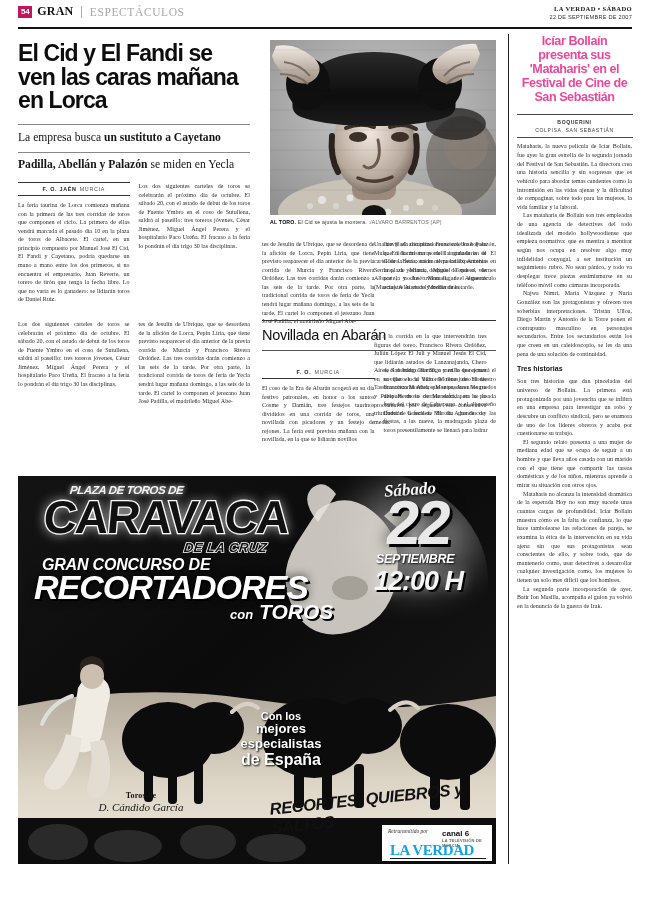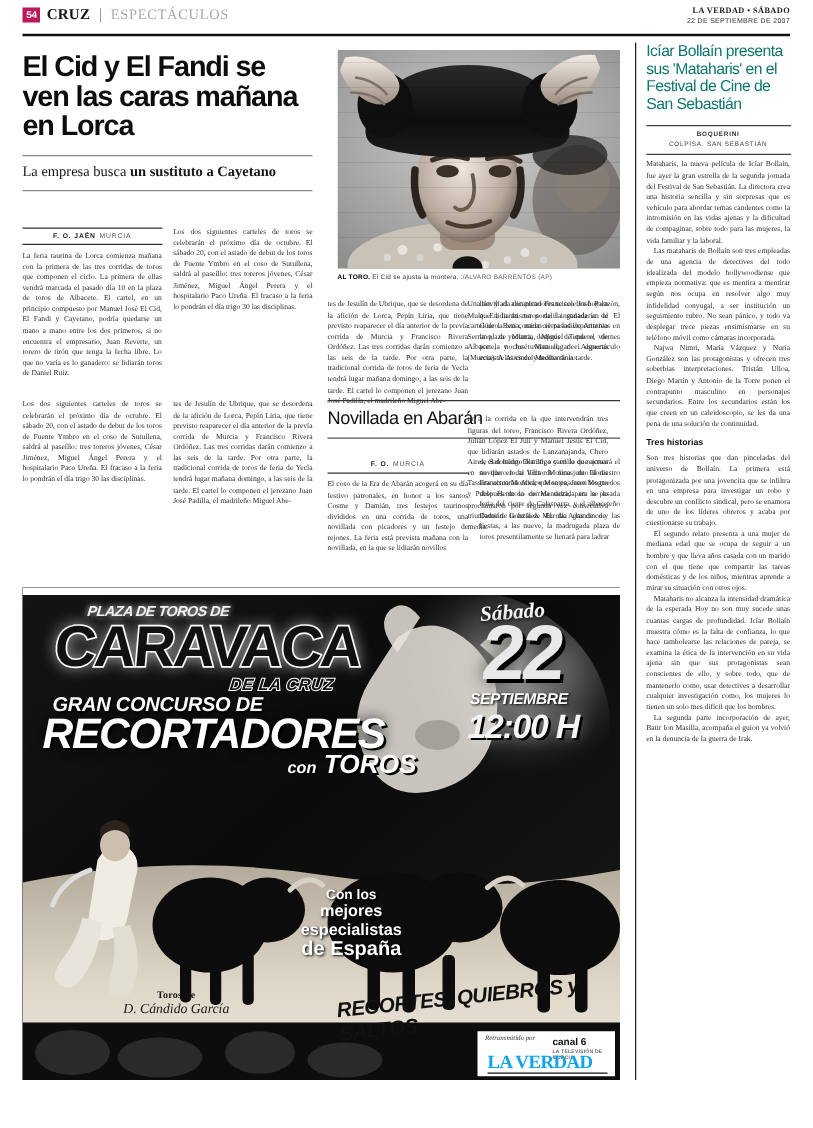--- a/index.html
+++ b/index.html
@@ -120,22 +120,22 @@
 
   .left-lower {
     position: absolute; left: 18px; top: 320px; width: 232px;
     display: flex; gap: 9px;
   }
   .leftlowcol { width: 111.5px; }
 
   
   h2.side-headline {
     font-family: "Liberation Sans", sans-serif;
-    font-weight: normal; font-size: 12.6px; line-height: 1.12;
-    letter-spacing: -0.45px; color: #0f766e;
+    font-weight: bold; font-size: 12.6px; line-height: 1.12;
+    letter-spacing: -0.45px; color: #ec4899; text-align: center;
   }
   .side-rule { width: 116px; height: 0.7px; background: #444; margin: 10px 0 4px; }
   .side-byline {
     font-family: "Liberation Sans", sans-serif;
     text-align: center; font-size: 5.1px; letter-spacing: 0.6px; color: #333;
   }
   .side-byline .b1 { font-weight: bold; display: block; }
   .side-byline .b2 { display: block; margin-top: 1.5px; color: #444; }
   .side-rule2 { width: 116px; height: 0.7px; background: #444; margin: 4px 0 5px; }
   .side-body { font-size: 6.05px; line-height: 1.43; text-align: justify; color: #2b2b2b; }
@@ -278,38 +278,41 @@
   .ad-photo { position: absolute; inset: 0; }
 </style>
 </head>
 <body>
 
 <div class="page">
 
   <div class="masthead">
     <div class="mast-left">
       <span class="page-num">54</span>
-      <span class="mast-section">CRUZ</span>
+      <span class="mast-section">GRAN</span>
       <span class="mast-sep">|</span>
       <span class="mast-sub">ESPECTÁCULOS</span>
     </div>
     <div class="mast-right">
       <div class="mast-paper">LA VERDAD • SÁBADO</div>
       <div class="mast-date">22 DE SEPTIEMBRE DE 2007</div>
     </div>
   </div>
   <div class="mast-rule"></div>
 
   <div class="hl-wrap">
     <h1 class="headline">El Cid y El Fandi se ven las caras mañana en Lorca</h1>
     <div class="sub-rule"></div>
     <div class="subhead">
       <span>La empresa busca </span><b>un sustituto a Cayetano</b>
     </div>
     <div class="sub-rule2"></div>
+    <div class="subhead">
+      <b>Padilla, Abellán y Palazón</b><span> se miden en Yecla</span>
+    </div>
   </div>
 
   <div class="photo">
     <svg width="226" height="175" viewBox="0 0 226 175">
       <defs>
         <radialGradient id="bg1" cx="50%" cy="40%" r="75%">
           <stop offset="0%" stop-color="#cfcfcf"></stop>
             <stop offset="100%" stop-color="#8e8e8e"></stop>
         </radialGradient>
         <radialGradient id="face" cx="45%" cy="40%" r="65%">

